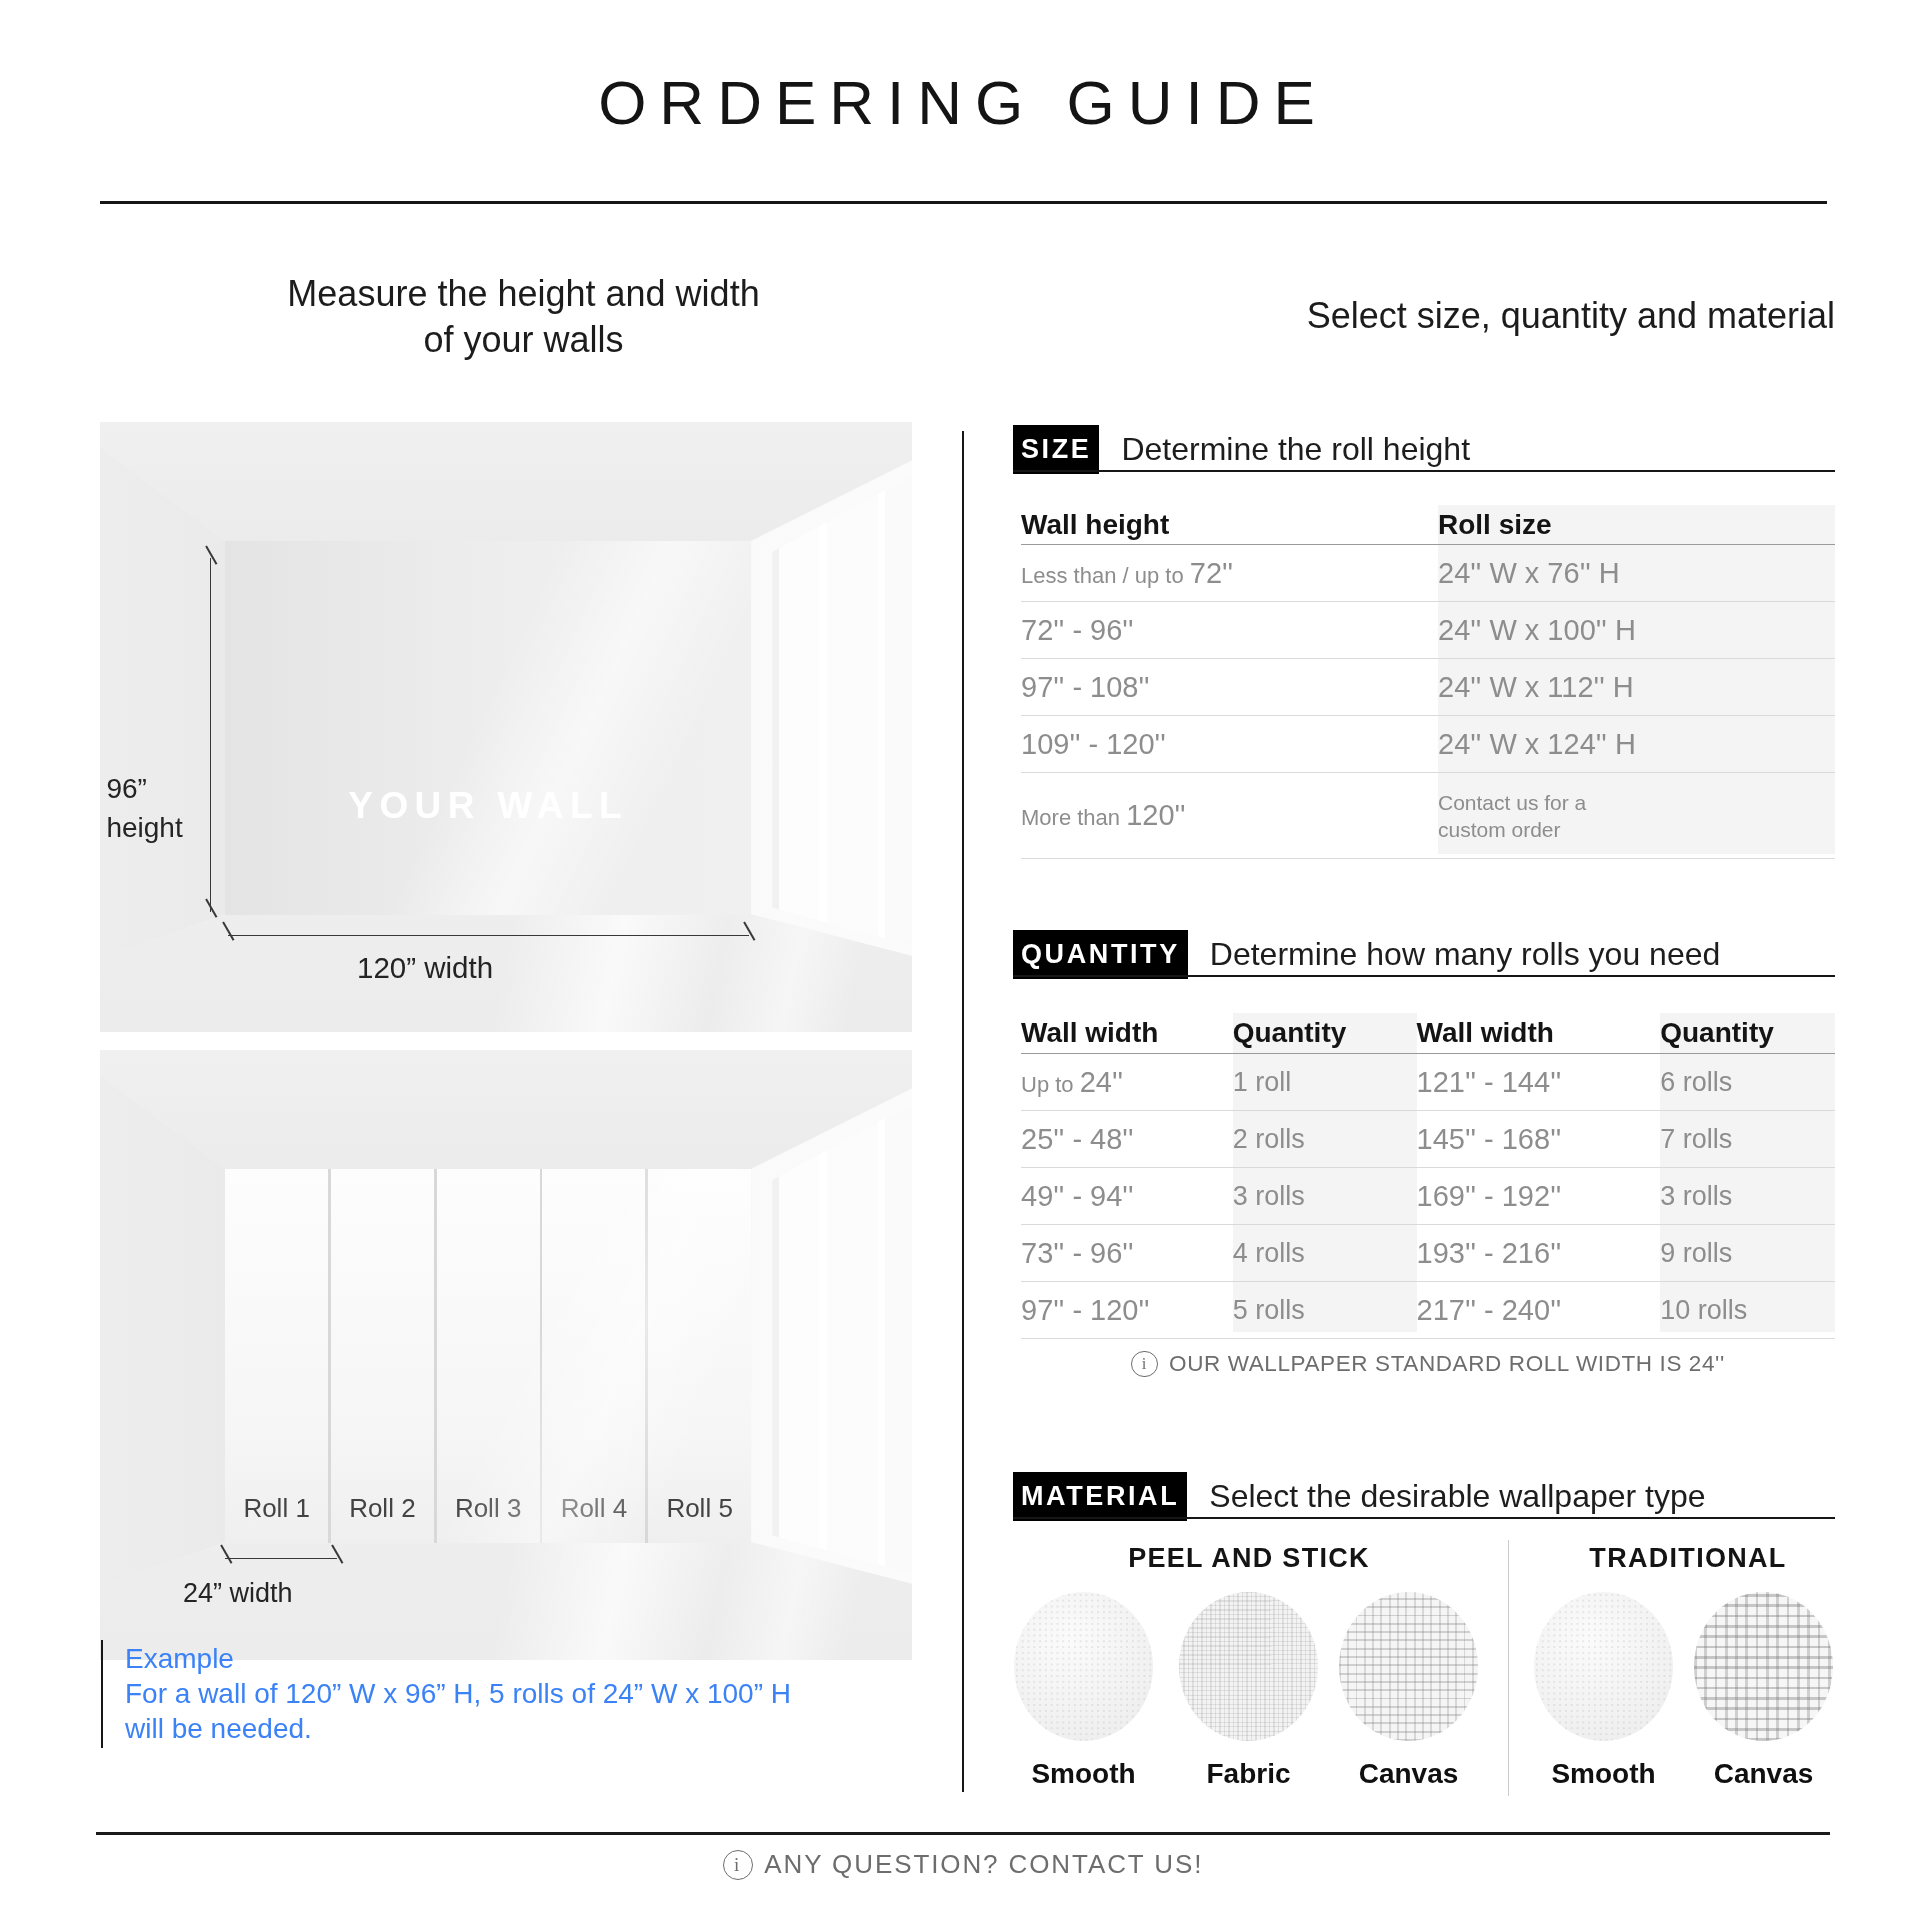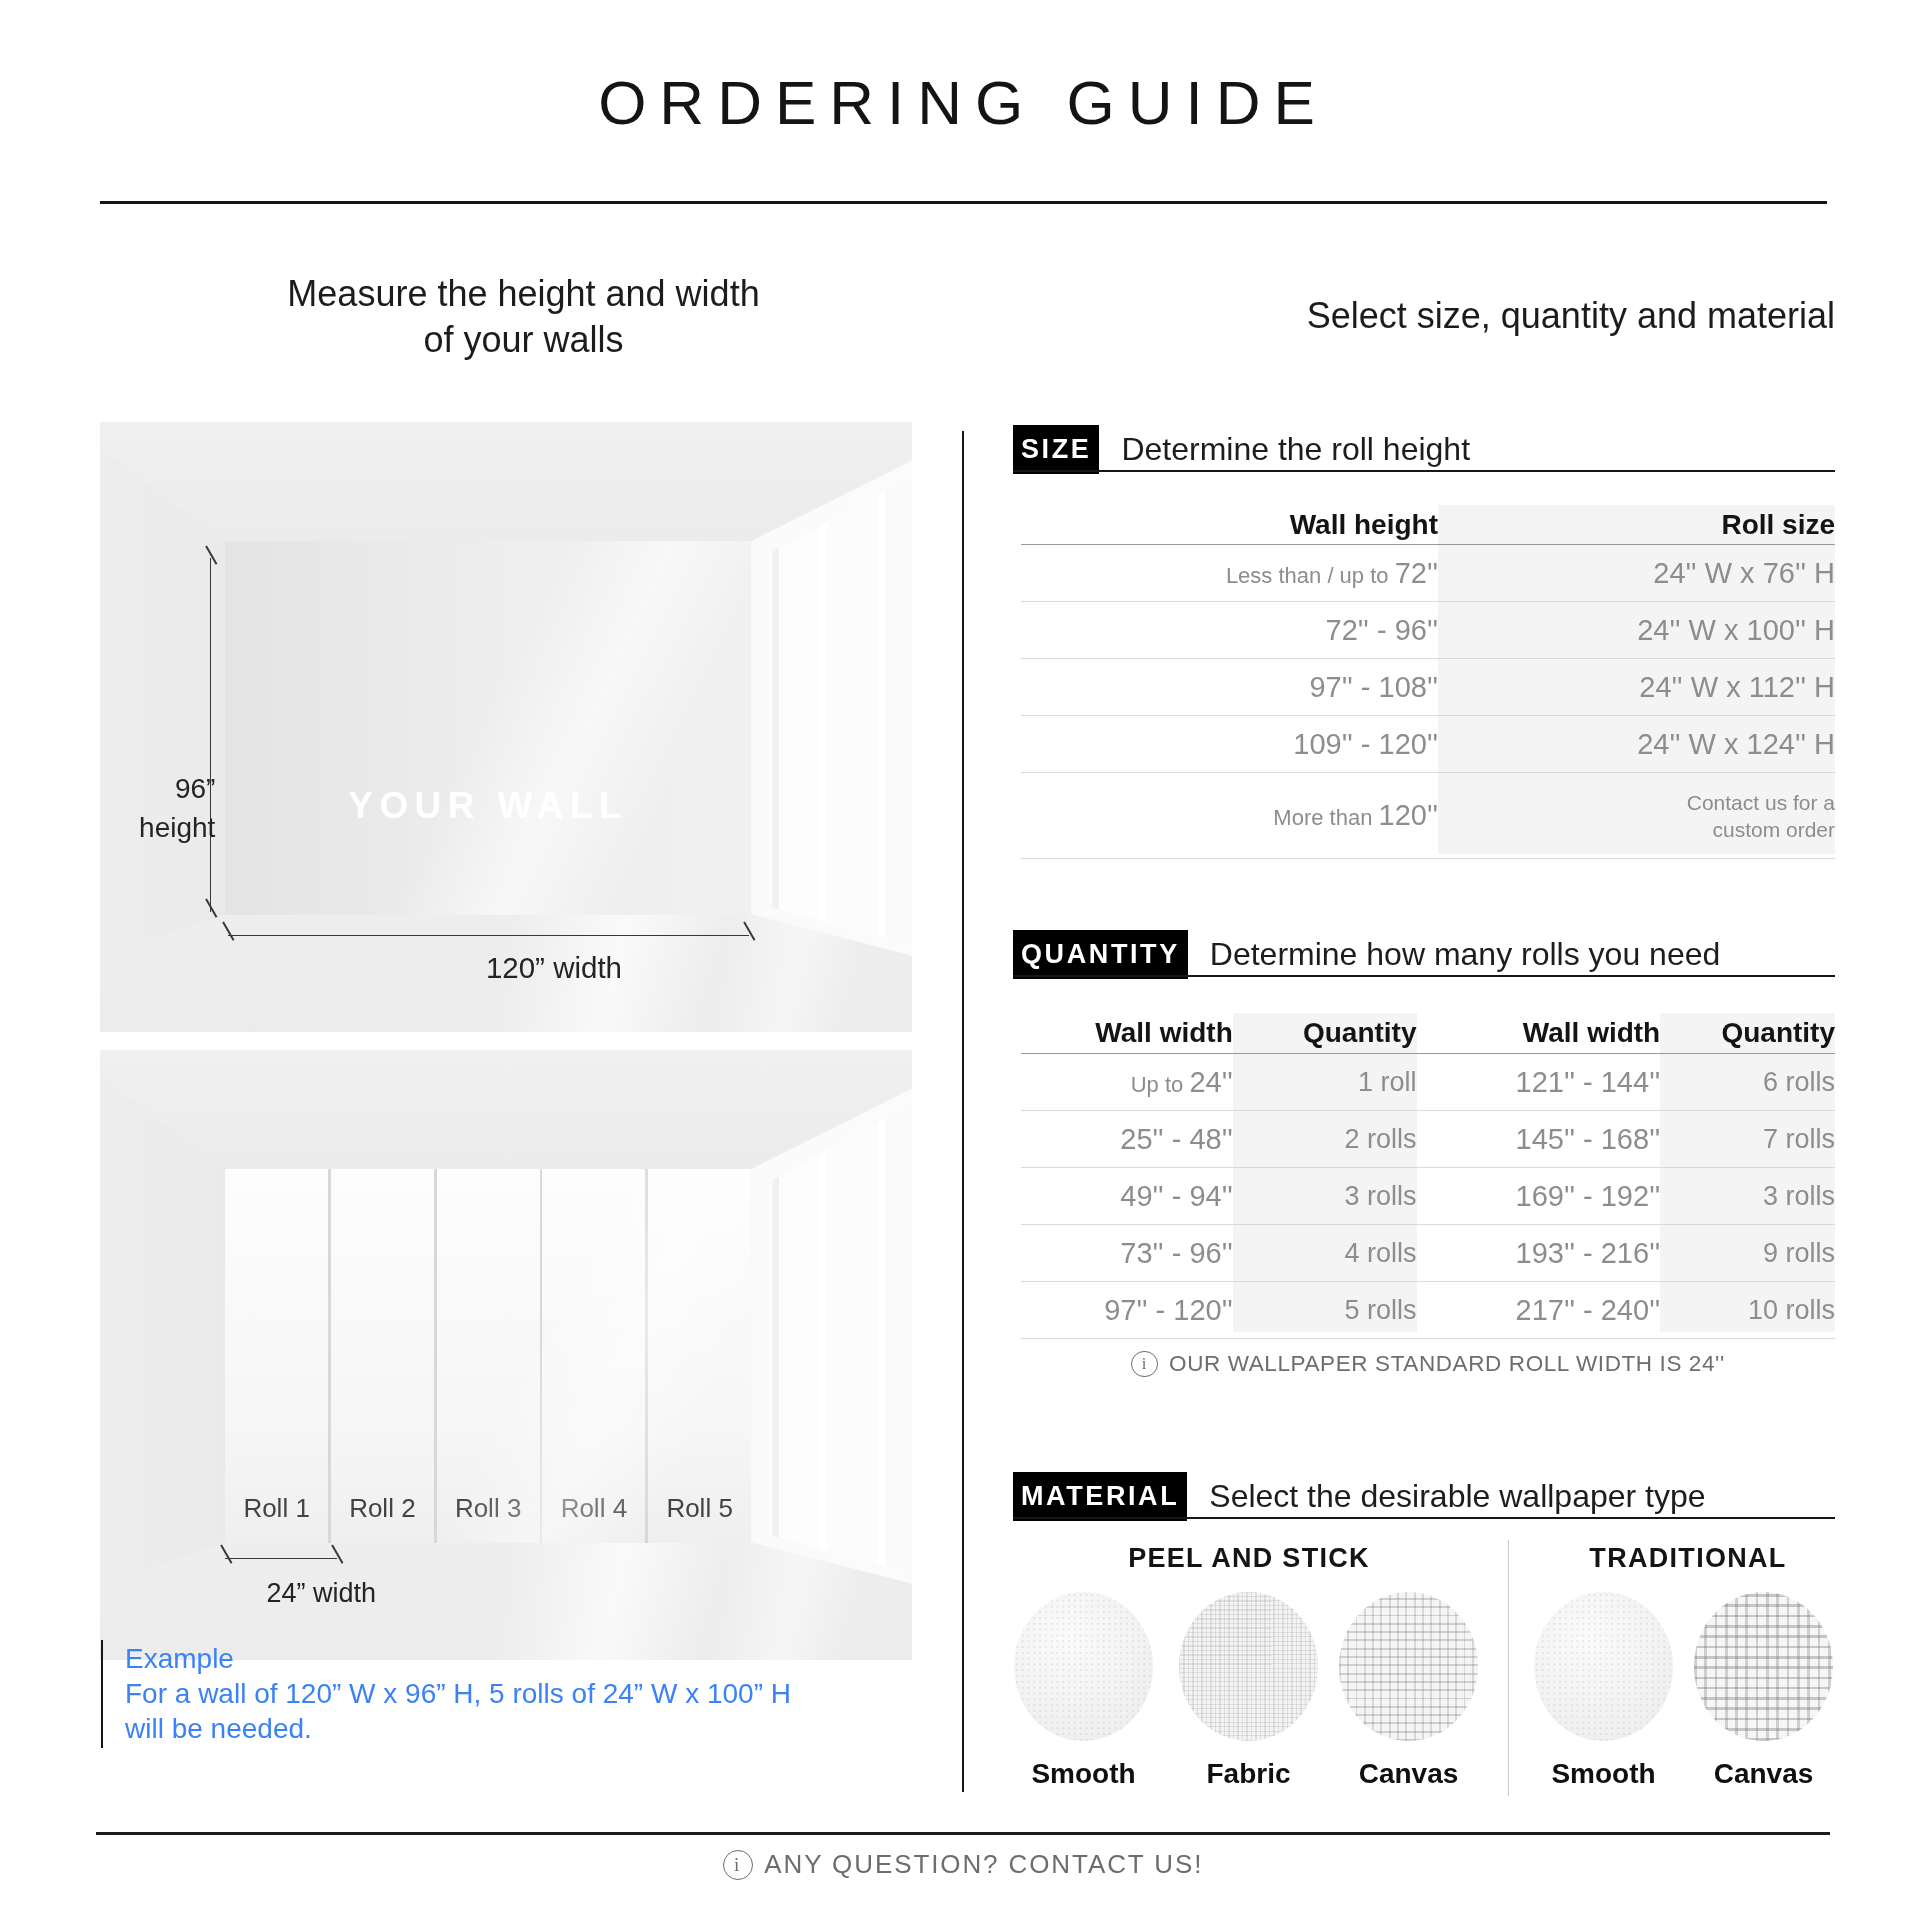--- a/index.html
+++ b/index.html
@@ -46,21 +46,21 @@
           display:flex;gap:2.6px;background:#d8d8d8;}
   .strip{flex:1;position:relative;display:flex;align-items:flex-end;justify-content:center;
          padding-bottom:19px;background:linear-gradient(180deg,#fdfdfd,#f6f6f6 70%,#efefef);}
   .strip .roll-label{font-size:26px;color:#434343;}
   .strips::after{content:"";position:absolute;inset:0;pointer-events:none;
          background:linear-gradient(115deg,transparent 55%,rgba(255,255,255,.45) 70%,transparent 85%);}
 
   .dim-line-v{position:absolute;width:1.3px;background:#383838;}
   .dim-line-h{position:absolute;height:1.3px;background:#383838;}
   .tick{position:absolute;width:20.5px;height:1.9px;background:#383838;transform:rotate(60deg);}
-  .dim-label{position:absolute;text-align:right;color:#242424;}
+  .dim-label{position:absolute;text-align:left;color:#242424;}
   .label-96{left:6.4px;width:109px;top:347px;font-size:28px;line-height:39px;}
   .label-96 span{display:block;}
   .label-120{left:257px;width:265px;top:529px;font-size:29.5px;}
   .label-24{left:83px;width:193px;top:528px;font-size:27px;}
 
   
   .example{position:absolute;left:101px;top:1640px;border-left:2.6px solid #161616;
            padding:1.3px 0 1.3px 22px;font-size:28px;line-height:35px;color:#3b82f6;}
   .example div{white-space:nowrap;}
 
@@ -69,21 +69,21 @@
   .sec-box{background:#000;color:#fff;font-size:27px;font-weight:700;letter-spacing:2.6px;
            padding:9px 8px;}
   .sec-sub{font-size:32px;color:#1d1d1d;white-space:nowrap;}
   .sec-rule{position:absolute;left:1013px;width:822px;height:1.9px;background:#161616;}
 
   .tbl{position:absolute;left:1021px;width:814px;}
   .band{position:absolute;top:0;background:#f4f4f4;}
   .trow{position:relative;display:flex;align-items:center;}
   .thead{font-weight:700;color:#141414;font-size:28px;border-bottom:1.3px solid #9a9a9a;}
   .tdata{color:#8d8d8d;border-bottom:1.3px solid #dadada;}
-  .cell{text-align:right;}
+  .cell{text-align:left;}
   .sm{font-size:22px;} .lg{font-size:29px;}
   .qv{font-size:27px;}
 
   
   .size-tbl{top:505px;}
   .size-tbl .band{left:417px;width:397px;height:349px;}
   .size-tbl .c1{width:417px;} .size-tbl .c2{width:397px;}
   .size-tbl .thead{height:39px;}
   .size-tbl .tdata{height:56px;}
   .size-tbl .tdata.tall{height:85px;}

